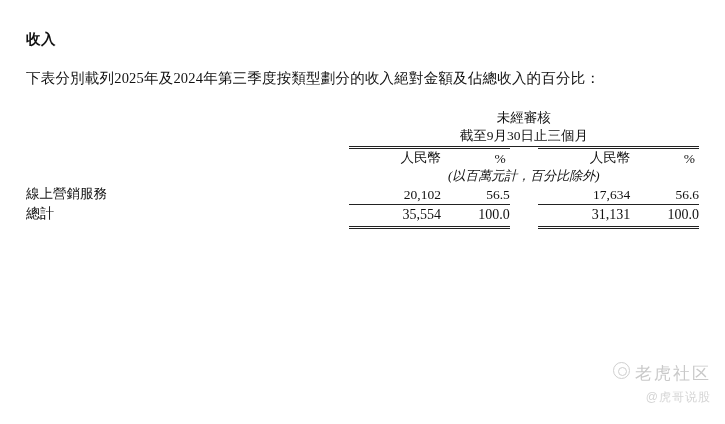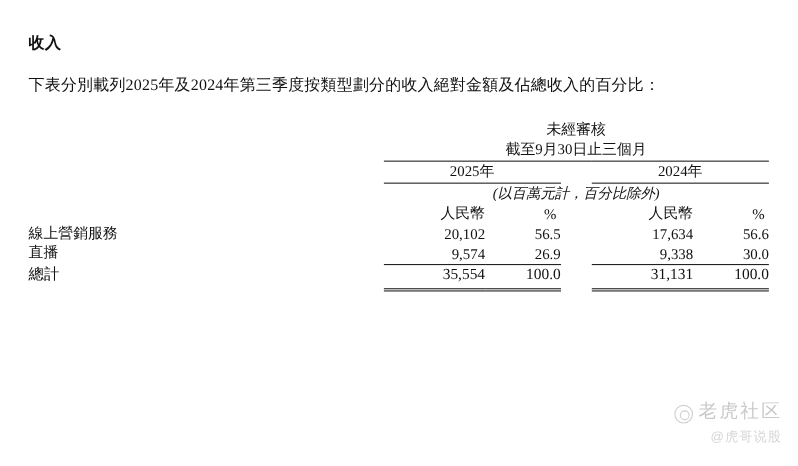--- a/index.html
+++ b/index.html
@@ -125,21 +125,21 @@
     text-align: right;
     color: #c9c9c9;
     pointer-events: none;
     user-select: none;
   }
   .wm .wm-main {
     font-size: 17px;
     letter-spacing: 2px;
     font-family: "Liberation Sans", sans-serif;
     display: flex;
-    align-items: flex-end;
+    align-items: flex-start;
     gap: 5px;
     justify-content: flex-end;
     margin-top: 31px;
   }
   .wm .wm-circle {
     width: 15px;
     height: 15px;
     border: 1px solid #cfcfcf;
     border-radius: 50%;
     display: inline-block;
@@ -189,58 +189,44 @@
         <tr>
           <td></td>
           <td class="hdr-period" colspan="5">截至9月30日止三個月</td>
         </tr>
         <tr>
           <td></td>
           <td class="rule-seg" colspan="5"></td>
         </tr>
         <tr>
           <td></td>
-          <td class="yr" colspan="2">2025年</td>
-          <td></td>
-          <td class="yr" colspan="2">2024年</td>
-        </tr>
-        <tr>
-          <td></td>
-          <td class="rule-seg" colspan="2"></td>
-          <td></td>
-          <td class="rule-seg" colspan="2"></td>
-        </tr>
-        <tr>
-          <td></td>
-          <td class="unit-note" colspan="5">(以百萬元計，百分比除外)</td>
+          <td class="rule-seg" colspan="2"></td>
+          <td></td>
+          <td class="rule-seg" colspan="2"></td>
         </tr>
         <tr>
           <td></td>
           <td class="subhdr">人民幣</td>
           <td class="subhdr pct">%</td>
           <td></td>
           <td class="subhdr">人民幣</td>
           <td class="subhdr pct">%</td>
+        </tr>
+        <tr>
+          <td></td>
+          <td class="unit-note" colspan="5">(以百萬元計，百分比除外)</td>
         </tr>
 
         <tr class="row">
           <td class="c-label">線上營銷服務</td>
           <td class="c-num bold">20,102</td>
           <td class="c-pct bold">56.5</td>
           <td></td>
           <td class="c-num">17,634</td>
           <td class="c-pct">56.6</td>
-        </tr>
-        <tr class="row">
-          <td class="c-label">直播</td>
-          <td class="c-num bold">9,574</td>
-          <td class="c-pct bold">26.9</td>
-          <td></td>
-          <td class="c-num">9,338</td>
-          <td class="c-pct">30.0</td>
         </tr>
 
         <tr>
           <td></td>
           <td class="rule-seg" colspan="2"></td>
           <td></td>
           <td class="rule-seg" colspan="2"></td>
         </tr>
 
         <tr class="total-row">

